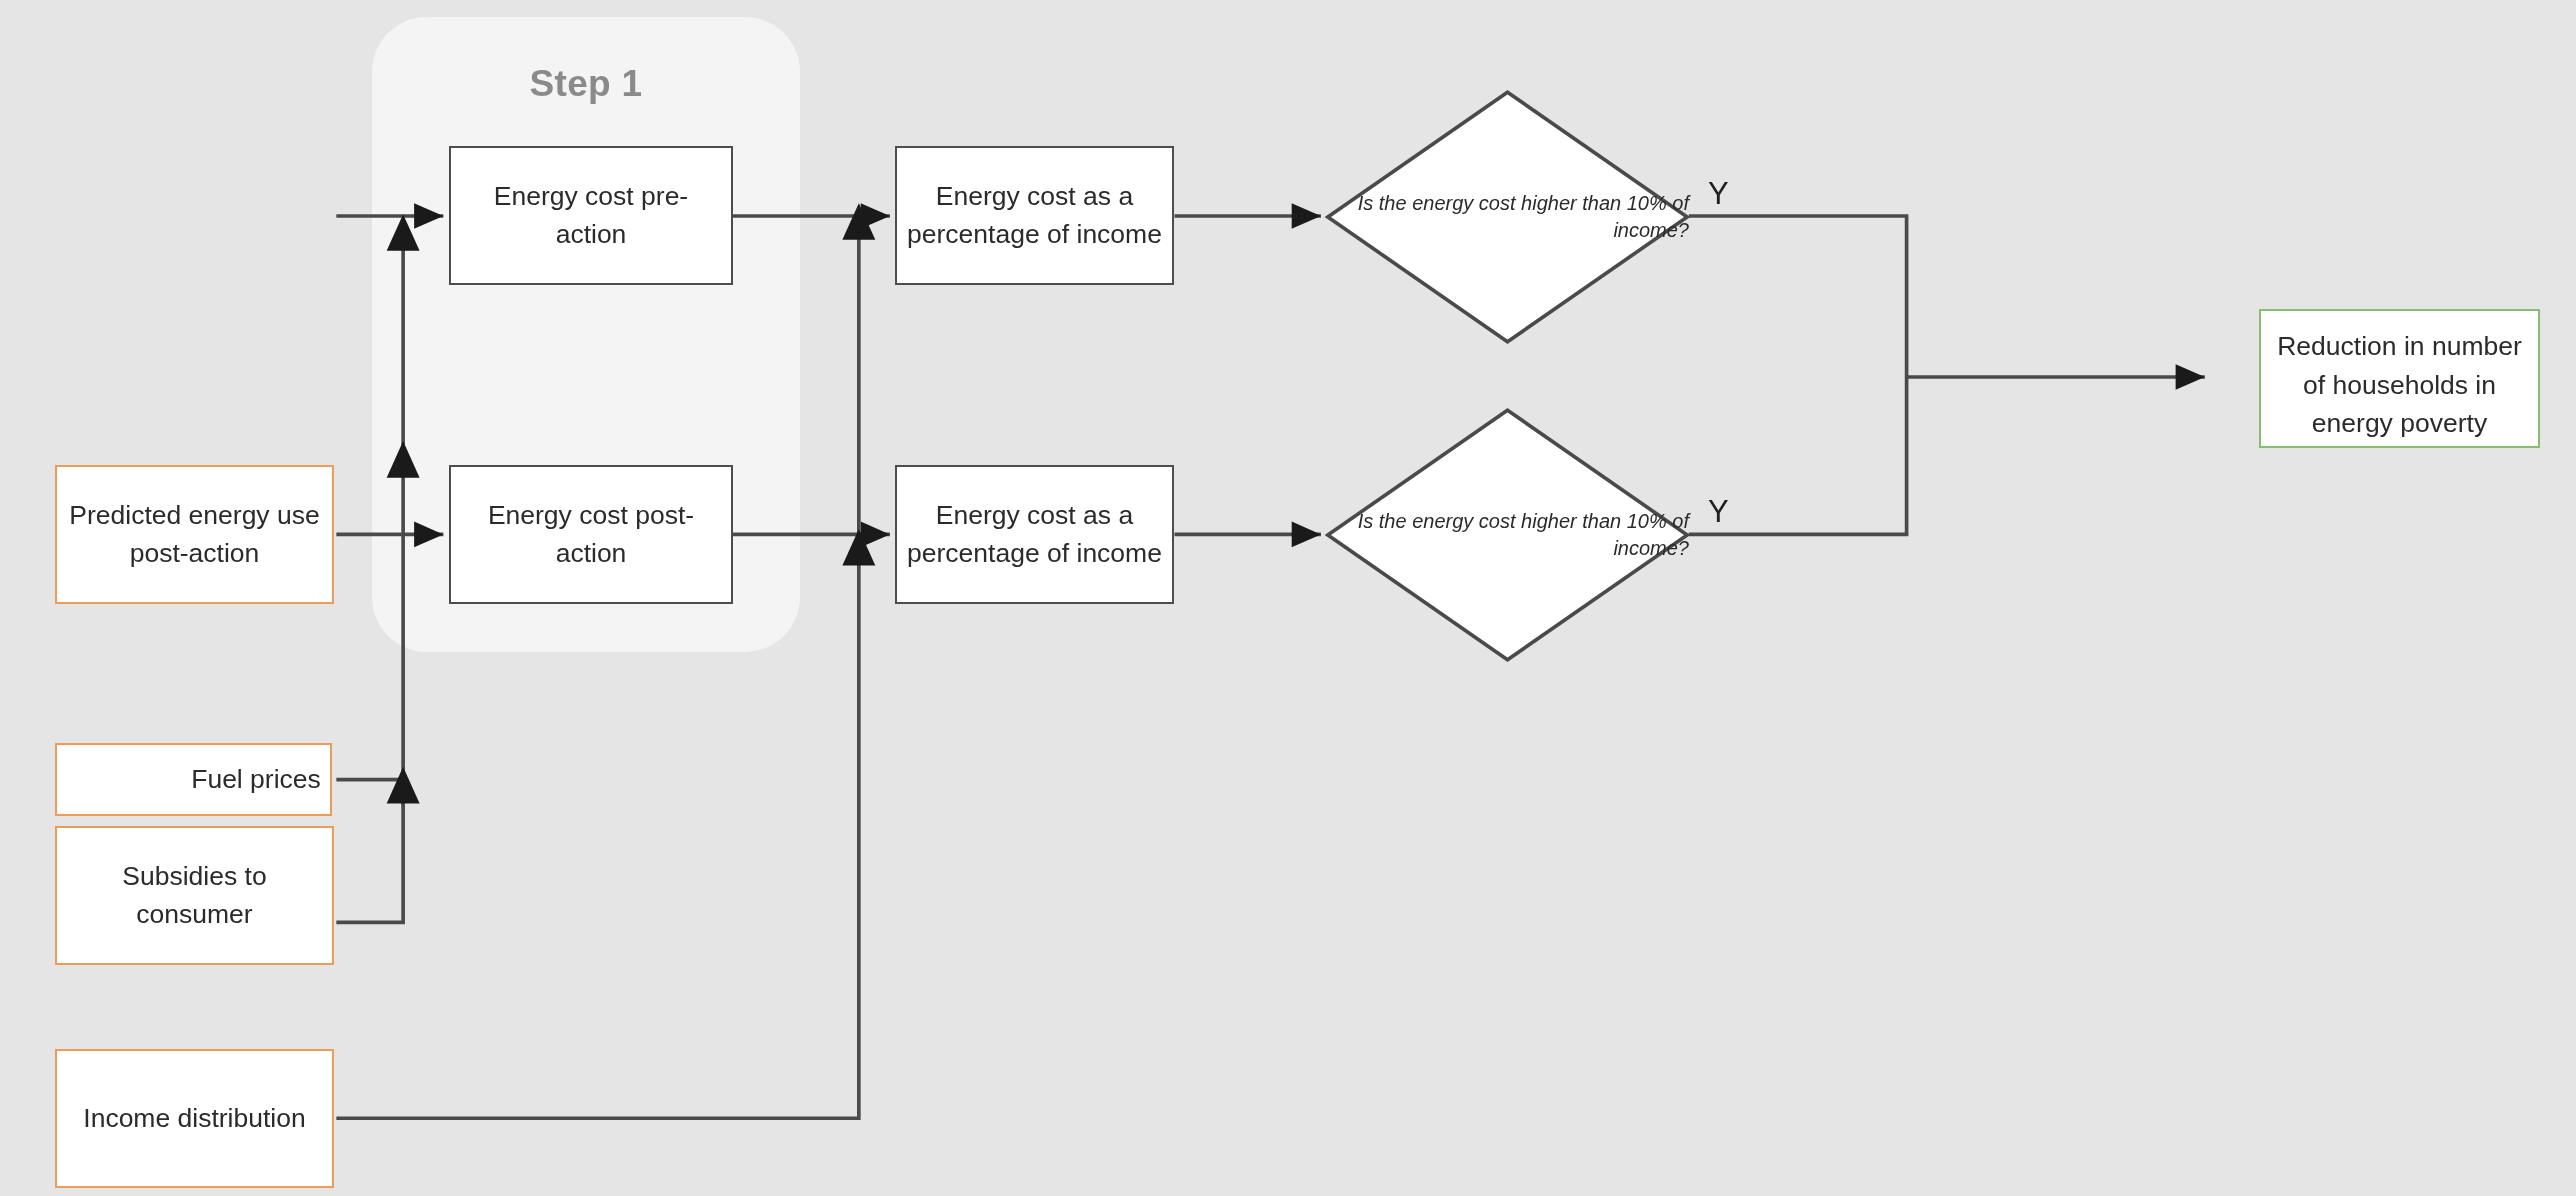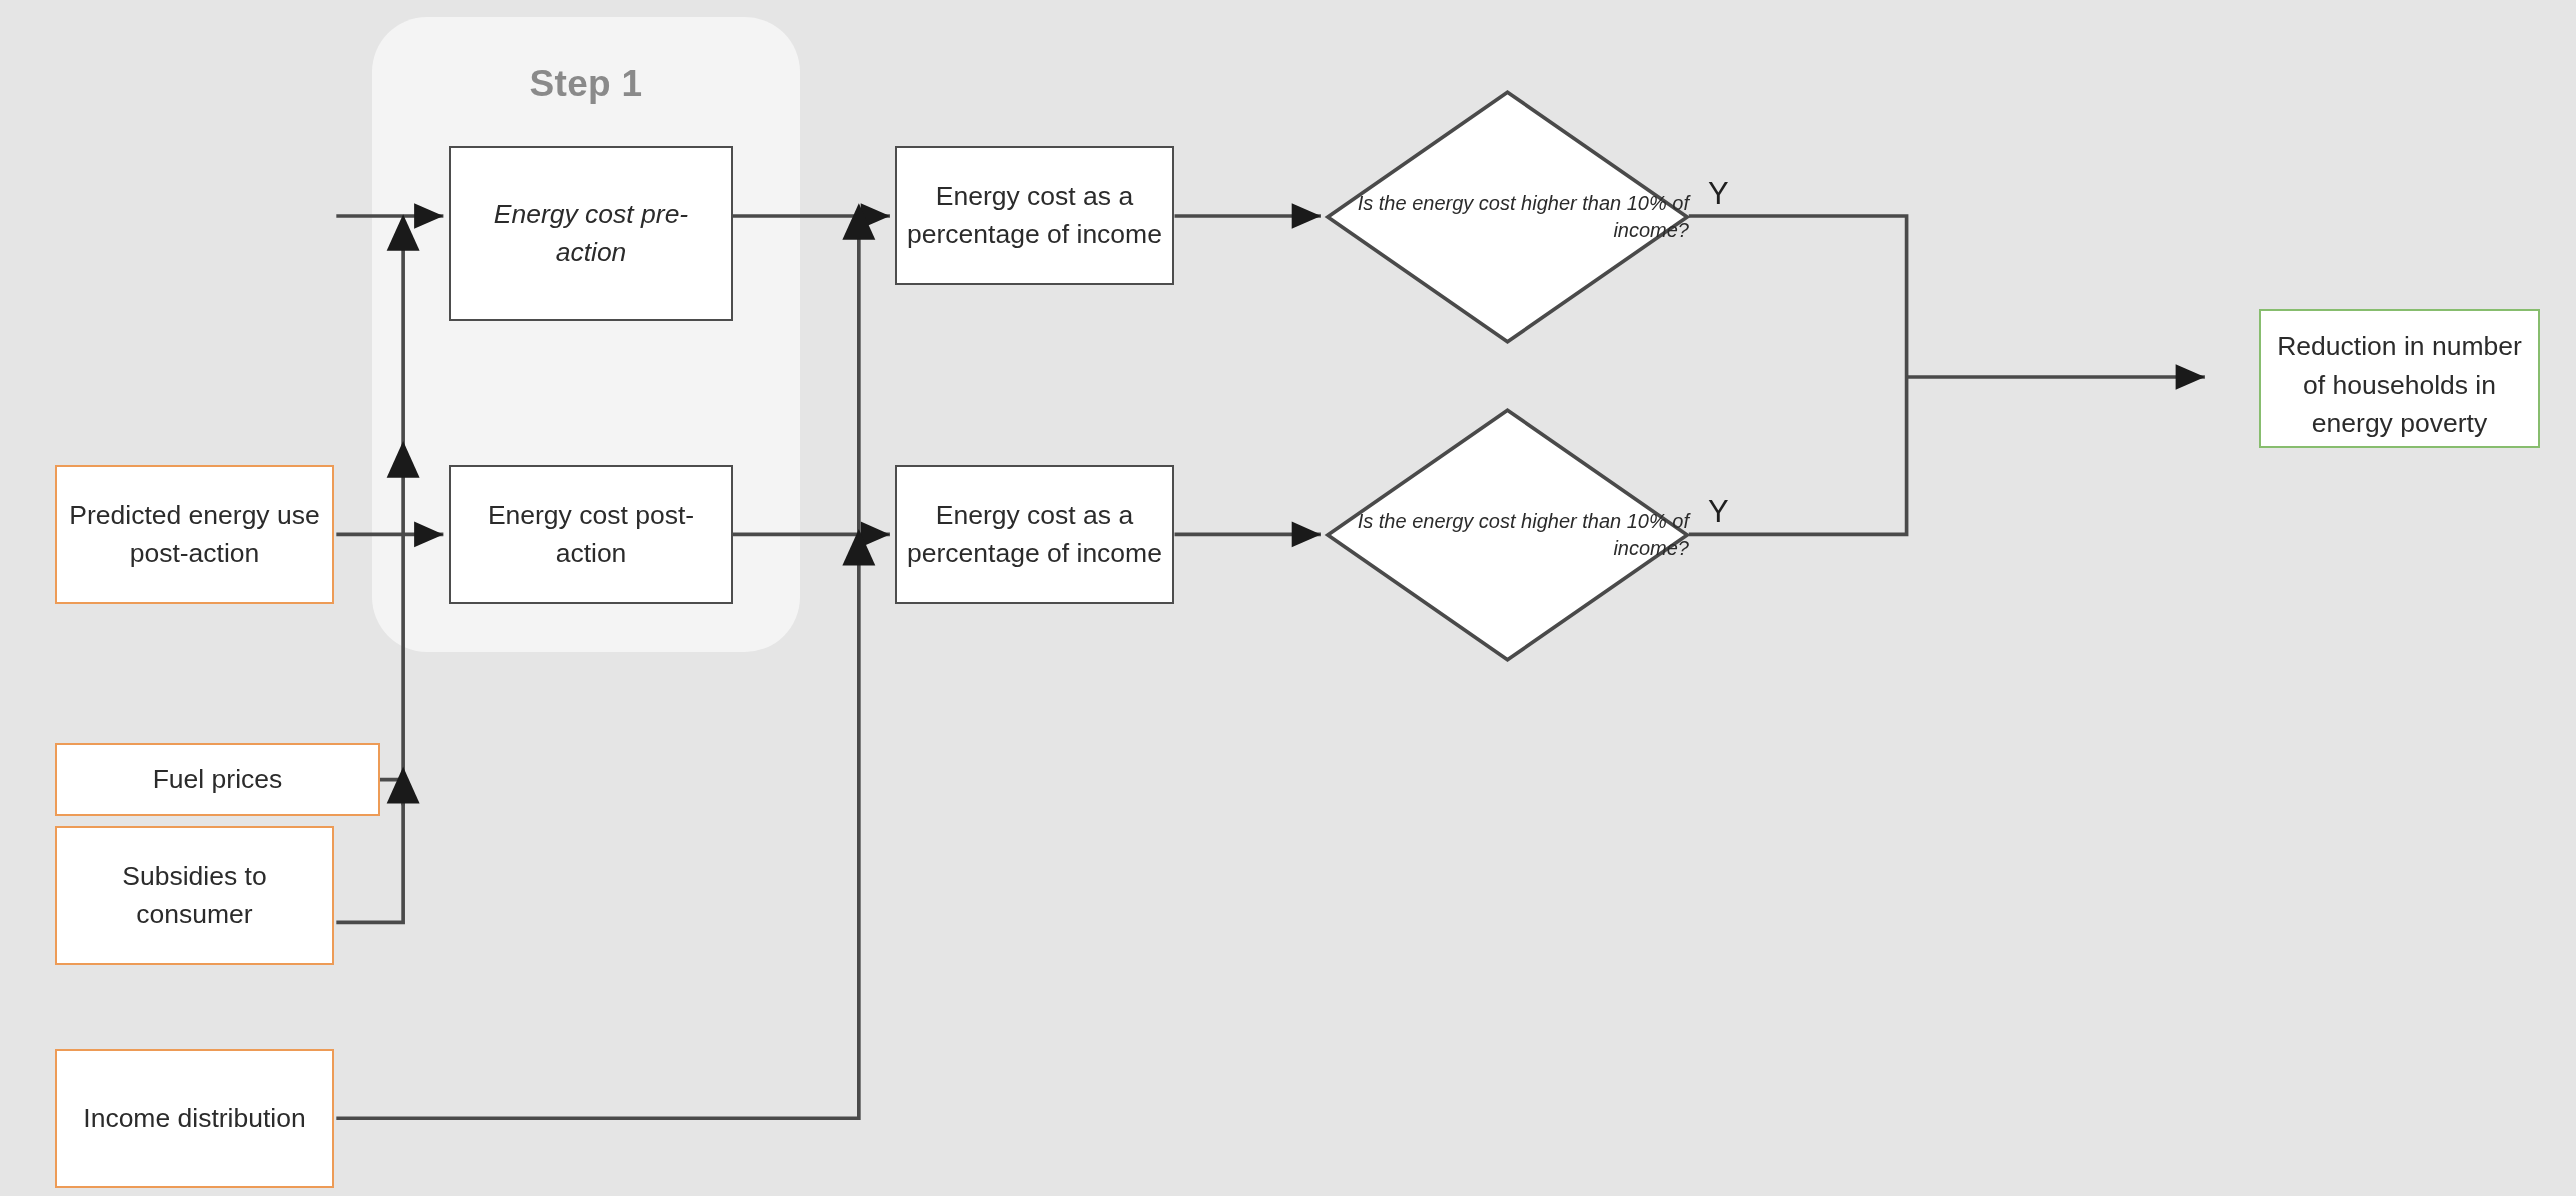--- a/index.html
+++ b/index.html
@@ -166,33 +166,33 @@
 
     <line x1="2083" y1="412" x2="2409" y2="412"></line>
     <polygon class="arrowhead" points="2409,412 2377,398 2377,426"></polygon>
   </svg>
 
 
   <div class="node input" style="left:55px; top:465px; width:279px; height:139px;">
     <span class="node-text">Predicted energy use post-action</span>
   </div>
 
-  <div class="node input" style="left:55px; top:743px; width:325px; height:73px;">
+  <div class="node input" style="left:55px; top:743px; width:277px; height:73px;justify-content:flex-end;">
     <span class="node-text">Fuel prices</span>
   </div>
 
   <div class="node input" style="left:55px; top:826px; width:279px; height:139px;">
     <span class="node-text">Subsidies to consumer</span>
   </div>
 
   <div class="node input" style="left:55px; top:1049px; width:279px; height:139px;">
     <span class="node-text">Income distribution</span>
   </div>
 
-  <div class="node process" style="left:449px; top:146px; width:284px; height:175px;font-style:italic;">
+  <div class="node process" style="left:449px; top:146px; width:284px; height:139px;">
     <span class="node-text">Energy cost pre-action</span>
   </div>
 
   <div class="node process" style="left:449px; top:465px; width:284px; height:139px;">
     <span class="node-text">Energy cost post-action</span>
   </div>
 
   <div class="node process" style="left:895px; top:146px; width:279px; height:139px;">
     <span class="node-text">Energy cost as a percentage of income</span>
   </div>

